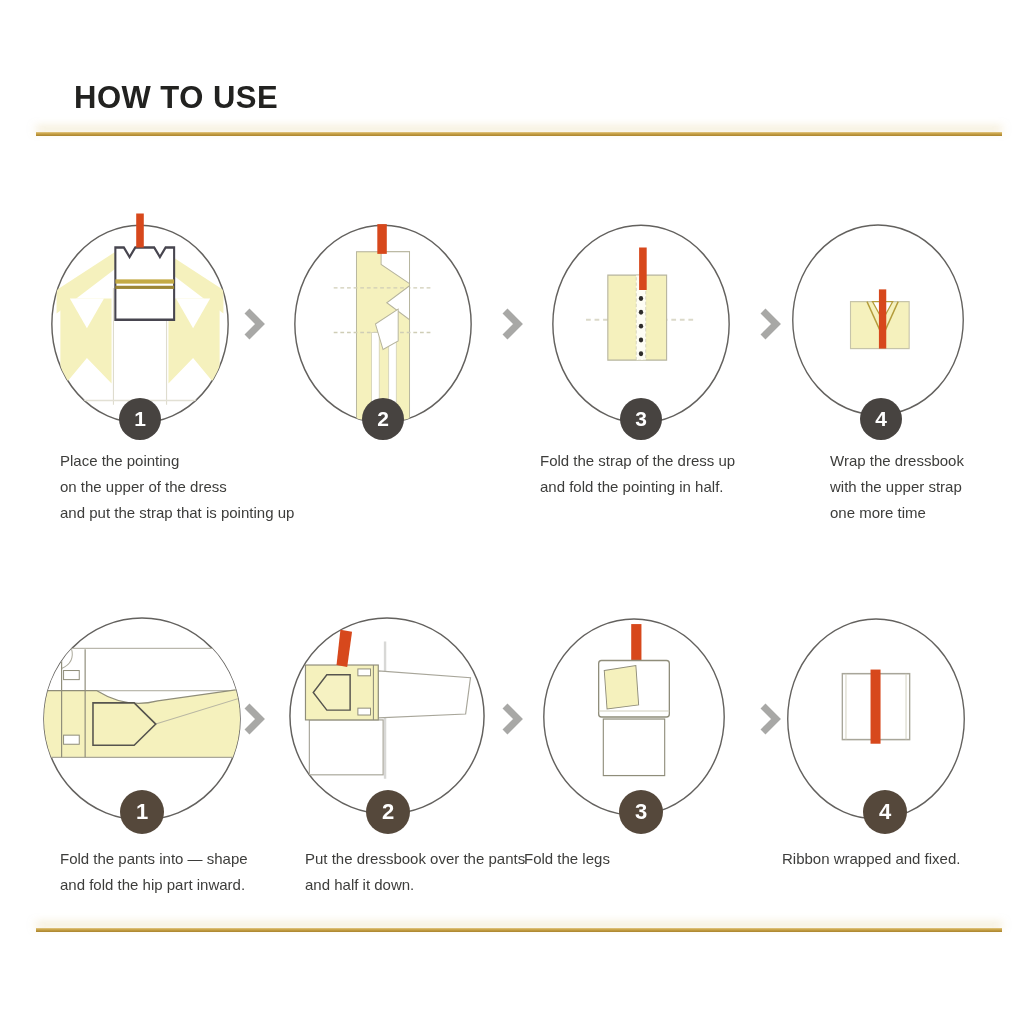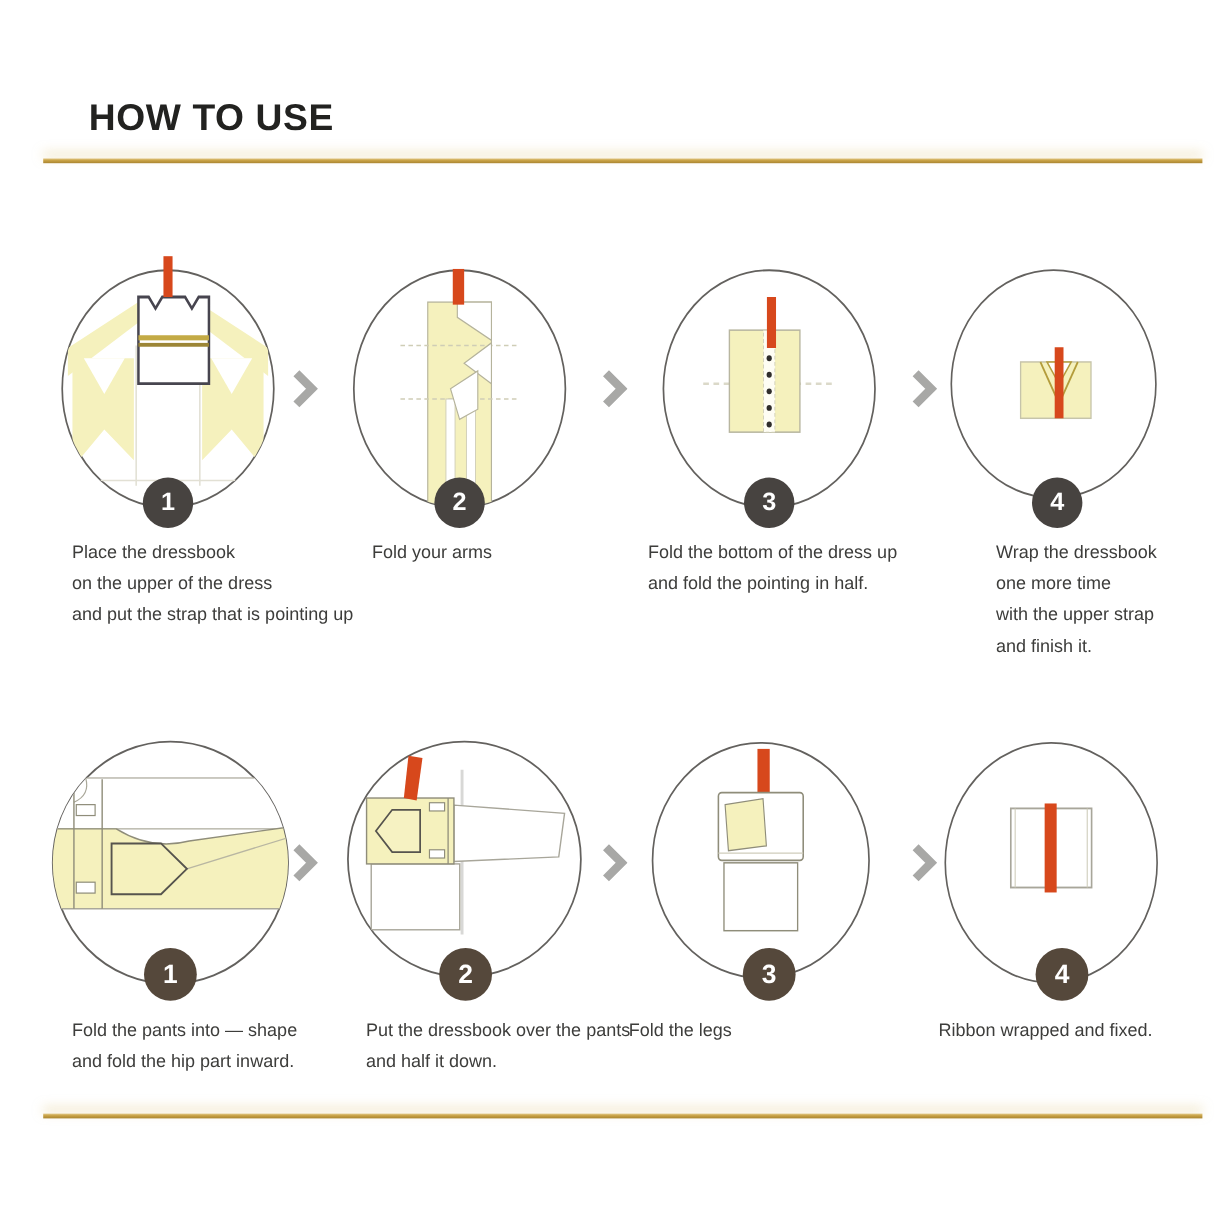--- a/index.html
+++ b/index.html
@@ -94,21 +94,21 @@
             <line x1="34" y1="168" x2="158" y2="168" stroke="#e2e0d4" stroke-width="1.2"></line>
           </g>
           <path d="M70,92 L70,24 L79,24 L85,33 L91,24 L111,24 L117,33 L123,24 L132,24 L132,92 Z" fill="#fff" stroke="#47454f" stroke-width="2.2" stroke-linejoin="miter"></path>
           <rect x="70" y="54" width="62" height="4" fill="#c3aa45"></rect>
           <rect x="70" y="60" width="62" height="3" fill="#9c8636"></rect>
           <rect class="f-red" x="92" y="-8" width="8" height="32"></rect>
         </svg>
         <div class="badge">1</div>
       </div>
       <div class="caption cap-pad52">
-        <span>Place the dressbook</span>
+        <span>Place the pointing</span>
         <span>on the upper of the dress</span>
         <span>and put the strap that is pointing up</span>
       </div>
     </div>
 
     <div class="arrow-col">
       <svg width="22" height="34" viewBox="0 0 22 34">
         <polyline points="4,4 17,17 4,30" fill="none" stroke="var(--arrow-gray)" stroke-width="7"></polyline>
       </svg>
     </div>
@@ -130,21 +130,20 @@
             <rect class="f-white" x="102" y="104" width="8" height="82" stroke="#cfcdb6" stroke-width="0.8"></rect>
             <polygon class="f-white" points="94,28 124,28 124,58 94,40" stroke="#b5b39c" stroke-width="1"></polygon>
             <polygon class="f-white" points="124,60 100,76 124,92" stroke="#b5b39c" stroke-width="1"></polygon>
             <polygon class="f-white" points="88,96 112,82 112,112 96,120" stroke="#b5b39c" stroke-width="1"></polygon>
           </g>
           <rect class="f-red" x="90" y="2" width="10" height="28"></rect>
         </svg>
         <div class="badge">2</div>
       </div>
       <div class="caption cap-pad44">
-        <span>Fold your arms</span>
       </div>
     </div>
 
     <div class="arrow-col">
       <svg width="22" height="34" viewBox="0 0 22 34">
         <polyline points="4,4 17,17 4,30" fill="none" stroke="var(--arrow-gray)" stroke-width="7"></polyline>
       </svg>
     </div>
 
     <div class="step-cell">
@@ -157,21 +156,21 @@
           <rect class="f-red" x="94" y="24" width="8" height="40"></rect>
           <circle cx="96" cy="72" r="2.3" fill="#2f2d2b"></circle>
           <circle cx="96" cy="85" r="2.3" fill="#2f2d2b"></circle>
           <circle cx="96" cy="98" r="2.3" fill="#2f2d2b"></circle>
           <circle cx="96" cy="111" r="2.3" fill="#2f2d2b"></circle>
           <circle cx="96" cy="124" r="2.3" fill="#2f2d2b"></circle>
         </svg>
         <div class="badge">3</div>
       </div>
       <div class="caption cap-pad16">
-        <span>Fold the bottom of the dress up</span>
+        <span>Fold the strap of the dress up</span>
         <span>and fold the pointing in half.</span>
       </div>
     </div>
 
     <div class="arrow-col">
       <svg width="22" height="34" viewBox="0 0 22 34">
         <polyline points="4,4 17,17 4,30" fill="none" stroke="var(--arrow-gray)" stroke-width="7"></polyline>
       </svg>
     </div>
 
@@ -182,23 +181,22 @@
           <rect class="f-yellow" x="66" y="78" width="64" height="46" stroke="#c6c4aa" stroke-width="1.2"></rect>
           <polygon class="f-white" points="90,78 112,78 101,96" stroke="#b39c3b" stroke-width="1.3"></polygon>
           <line x1="84" y1="78" x2="98" y2="106" stroke="#b39c3b" stroke-width="1.6"></line>
           <line x1="118" y1="78" x2="104" y2="106" stroke="#b39c3b" stroke-width="1.6"></line>
           <rect class="f-red" x="97" y="66" width="8" height="58"></rect>
         </svg>
         <div class="badge">4</div>
       </div>
       <div class="caption cap-pad48">
         <span>Wrap the dressbook</span>
+        <span>with the upper strap</span>
         <span>one more time</span>
-        <span>with the upper strap</span>
-        <span>and finish it.</span>
       </div>
     </div>
   </div>
 
   <div class="steps-row row-2">
 
     <div class="step-cell">
       <div class="circle-wrap" style="--shift:17px">
         <svg width="200" height="206" viewBox="0 0 204 204" preserveAspectRatio="none">
           <defs>

